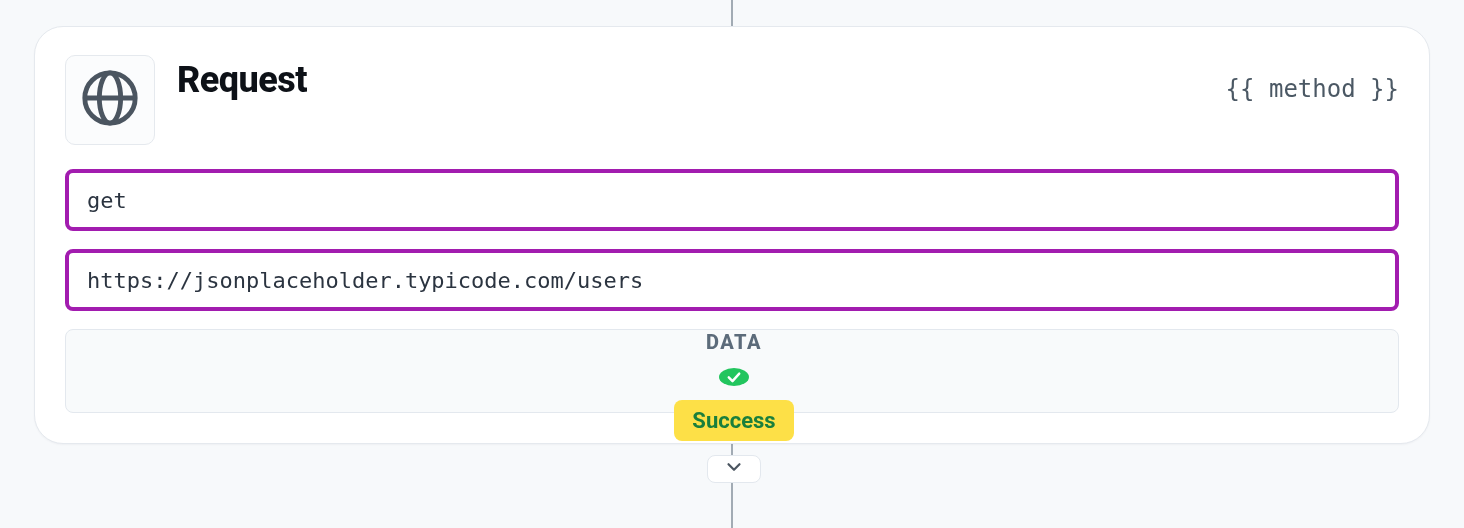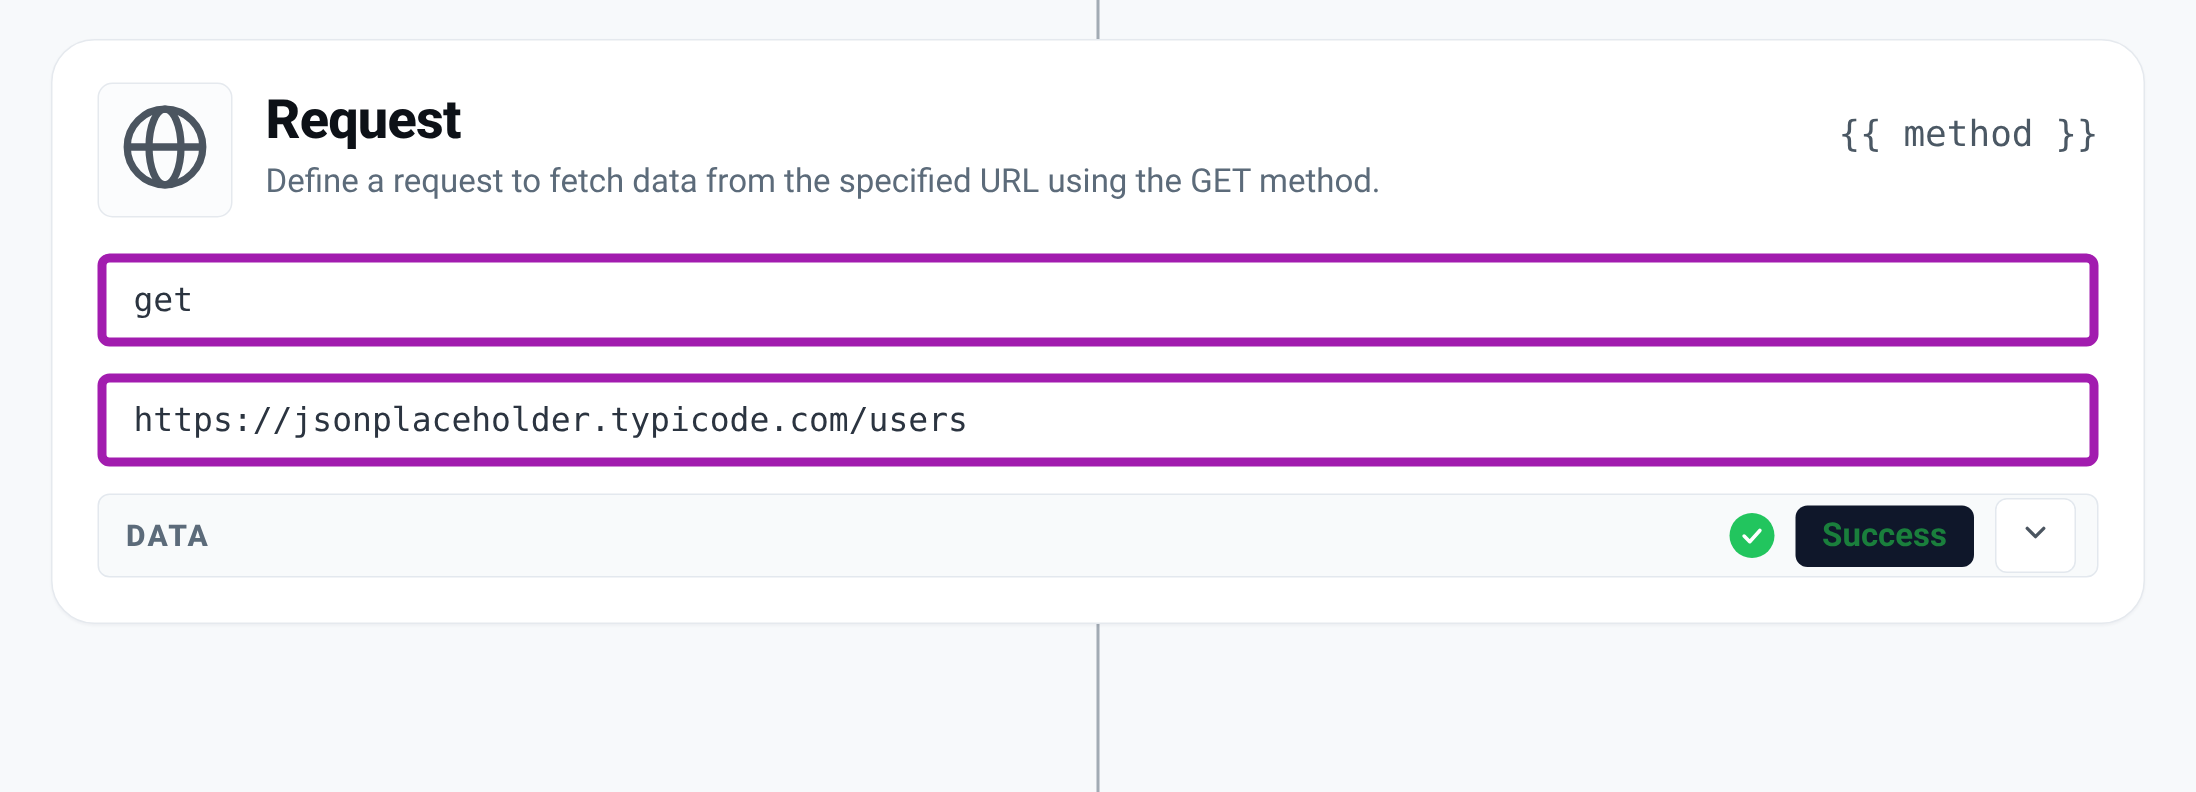--- a/index.html
+++ b/index.html
@@ -66,57 +66,58 @@
     .variable-tag {
       font-family: ui-monospace, "SF Mono", Menlo, Consolas, monospace;
       font-size: 24px;
       color: #4b5864;
       padding-top: 20px;
       white-space: pre;
     }
     .input {
       width: 100%;
       height: 62px;
-      border: 6px solid #a21caf;
+      border: 4px solid #a21caf;
       border-radius: 8px;
       background: #fff;
       padding: 0 18px;
       font-size: 22px;
       font-family: ui-monospace, "SF Mono", Menlo, Consolas, monospace;
       color: #2b3440;
       outline: none;
       margin-bottom: 18px;
     }
     .input::placeholder { color: #8a97a5; }
     .data-bar {
-      height: 56px;
+      height: 84px;
       border: 1px solid #e3e8ee;
       border-radius: 8px;
       background: #f8fafb;
       display: flex;
       align-items: center;
       padding: 0 14px 0 18px;
       gap: 14px;
+      flex-direction: column;
     }
     .data-label {
       font-size: 20px;
       font-weight: 800;
       letter-spacing: 1.5px;
       color: #5c6b7a;
       flex: 1;
     }
     .check-icon {
       width: 30px; height: 30px;
       border-radius: 50%;
       background: #22c55e;
       display: flex; align-items: center; justify-content: center;
     }
     .check-icon svg { width: 18px; height: 18px; }
     .status-pill {
-      background: #0f172a;
+      background: #fde047;
       color: #1a7f3c;
       font-weight: 700;
       font-size: 22px;
       padding: 8px 18px;
       border-radius: 8px;
     }
     .expand-btn {
       width: 54px; height: 50px;
       border: 1px solid #e3e8ee;
       border-radius: 8px;
@@ -138,21 +139,20 @@
       <span>
         <svg viewBox="0 0 64 64" fill="none" stroke="#4b5560" stroke-width="5">
           <circle cx="32" cy="32" r="26"></circle>
           <ellipse cx="32" cy="32" rx="11" ry="26"></ellipse>
           <line x1="6" y1="32" x2="58" y2="32"></line>
         </svg>
       </span>
     </div>
     <div class="title-block">
       <div class="title">Request</div>
-      <div class="subtitle">Define a request to fetch data from the specified URL using the GET method.</div>
     </div>
     <div class="variable-tag">{{ method }}</div>
   </div>
 
   <input class="input" type="text" value="get" style="">
 
   <input class="input" type="text" value="https://jsonplaceholder.typicode.com/users" style="">
 
   <div class="data-bar">
     <div class="data-label">DATA</div>

